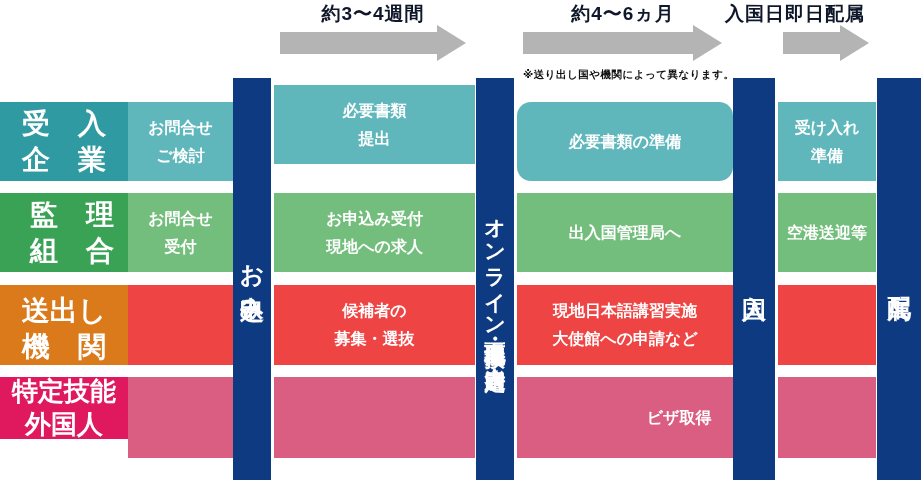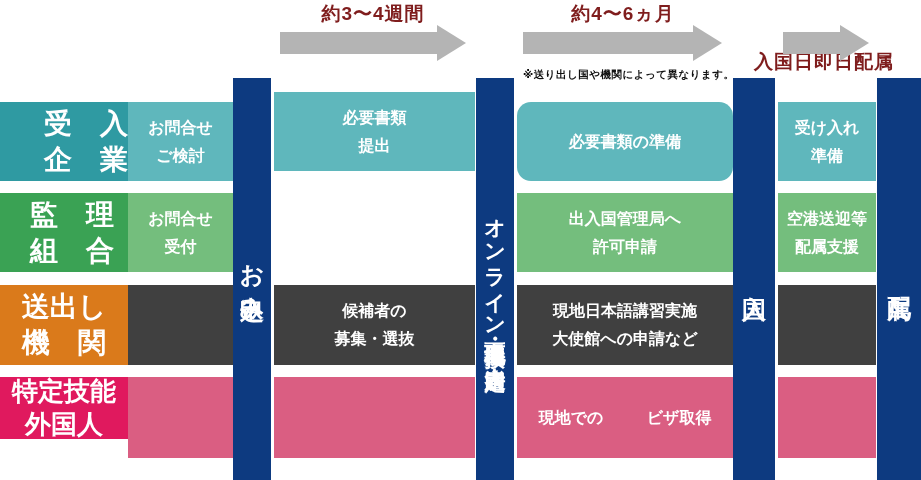--- a/index.html
+++ b/index.html
@@ -3,21 +3,21 @@
 <meta charset="utf-8">
 <style>
   html,body{margin:0;padding:0;background:#ffffff;}
   #stage{
     position:relative;width:921px;height:480px;background:#ffffff;overflow:hidden;
     font-family:"Liberation Sans","DejaVu Sans",sans-serif;
   }
   
   .phase-label{
     position:absolute;top:1px;height:22px;text-align:center;
-    font-size:19px;font-weight:bold;color:#7f1d1d;letter-spacing:1px;white-space:nowrap;
+    font-size:19px;font-weight:bold;color:#0f172a;letter-spacing:1px;white-space:nowrap;
   }
   .arrow{position:absolute;top:25px;height:36px;}
   .arrow-shaft{position:absolute;left:0;top:7px;height:22px;background:#b4b4b4;}
   .arrow-head{
     position:absolute;top:0;width:0;height:0;
     border-top:18px solid transparent;border-bottom:18px solid transparent;
     border-left:29px solid #b4b4b4;
   }
   .note{
     position:absolute;left:523px;top:68px;
@@ -42,56 +42,56 @@
     display:flex;align-items:center;justify-content:center;
   }
   .vtext{
     writing-mode:vertical-rl;text-orientation:upright;
     color:#ffffff;font-weight:bold;font-size:24px;letter-spacing:2px;white-space:nowrap;
   }
   .vtext.long{font-size:21px;letter-spacing:0.5px;}
   
   .teal-d{background:#2f9aa2;}  .teal-l{background:#5fb7bc;}
   .green-d{background:#3aa254;padding-left:8px;} .green-l{background:#74be7d;}
-  .orange-d{background:#da7a1b;}.orange-l{background:#404040;}
+  .orange-d{background:#da7a1b;justify-content:flex-end;}.orange-l{background:#ef4444;}
   .pink-d{background:#e0195e;}  .pink-l{background:#da5e82;}
 </style>
 </head>
 <body>
 
 <div id="stage">
 
   <div class="phase-label" style="left:280px;width:186px;">約3〜4週間</div>
   <div class="phase-label" style="left:523px;width:200px;">約4〜6ヵ月</div>
-  <div class="phase-label" style="left:744px;width:160px;margin-top:48px;">入国日即日配属</div>
+  <div class="phase-label" style="left:715px;width:160px;">入国日即日配属</div>
 
   <div class="arrow" style="left:280px;width:186px;">
     <div class="arrow-shaft" style="width:157px;"></div>
     <div class="arrow-head" style="left:157px;"></div>
   </div>
   <div class="arrow" style="left:523px;width:200px;">
     <div class="arrow-shaft" style="width:170px;"></div>
     <div class="arrow-head" style="left:170px;"></div>
   </div>
   <div class="arrow" style="left:783px;width:87px;">
     <div class="arrow-shaft" style="width:57px;"></div>
     <div class="arrow-head" style="left:57px;"></div>
   </div>
 
   <div class="note">※送り出し国や機関によって異なります。</div>
 
-  <div class="lane-header teal-d" style="top:102px;height:79px;align-items:flex-end;">
+  <div class="lane-header teal-d" style="top:102px;height:79px;">
     <span>受　入</span>
     <span>企　業</span>
   </div>
   <div class="cell teal-l" style="left:128px;top:102px;width:105px;height:79px;">
     <span>お問合せ</span>
     <span>ご検討</span>
   </div>
-  <div class="cell split teal-l" style="left:274px;top:92px;width:201px;height:79px;gap:14px;">
+  <div class="cell split teal-l" style="left:274px;top:85px;width:201px;height:79px;gap:14px;">
     <div class="grp">
       <span>必要書類</span>
       <span>提出</span>
     </div>
   </div>
   <div class="cell teal-l" style="left:517px;top:102px;width:216px;height:79px;border-radius:14px;">
     <span>必要書類の準備</span>
   </div>
   <div class="cell teal-l" style="left:778px;top:102px;width:98px;height:79px;">
     <span>受け入れ</span>
@@ -99,27 +99,29 @@
   </div>
 
   <div class="lane-header green-d" style="top:193px;height:79px;">
     <span>監　理</span>
     <span>組　合</span>
   </div>
   <div class="cell green-l" style="left:128px;top:193px;width:105px;height:79px;">
     <span>お問合せ</span>
     <span>受付</span>
   </div>
+  <div class="cell green-l" style="left:274px;top:193px;width:201px;height:79px;">
+    <span>お申込み受付</span>
+    <span>現地への求人</span>
+  </div>
   <div class="cell green-l" style="left:517px;top:193px;width:216px;height:79px;">
     <span>出入国管理局へ</span>
-    <span>許可申請</span>
   </div>
   <div class="cell green-l" style="left:778px;top:193px;width:98px;height:79px;">
     <span>空港送迎等</span>
-    <span>配属支援</span>
   </div>
 
   <div class="lane-header orange-d" style="top:285px;height:80px;">
     <span>送出し</span>
     <span>機　関</span>
   </div>
   <div class="cell orange-l" style="left:128px;top:285px;width:105px;height:80px;"></div>
   <div class="cell orange-l" style="left:274px;top:285px;width:201px;height:80px;">
     <span>候補者の</span>
     <span>募集・選抜</span>
@@ -131,21 +133,20 @@
   <div class="cell orange-l" style="left:778px;top:285px;width:98px;height:80px;"></div>
 
   <div class="lane-header pink-d small" style="top:377px;height:62px;">
     <span>特定技能</span>
     <span>外国人</span>
   </div>
   <div class="cell pink-l" style="left:128px;top:377px;width:105px;height:81px;"></div>
   <div class="cell pink-l" style="left:274px;top:377px;width:201px;height:81px;"></div>
   <div class="cell split pink-l" style="left:517px;top:377px;width:216px;height:81px;">
     <div class="grp">
-      <span>現地での</span>
     </div>
     <div class="grp">
       <span>ビザ取得</span>
     </div>
   </div>
   <div class="cell pink-l" style="left:778px;top:377px;width:98px;height:81px;"></div>
 
   <div class="vbar" style="left:233px;width:38px;">
     <span class="vtext">お申込み</span>
   </div>

